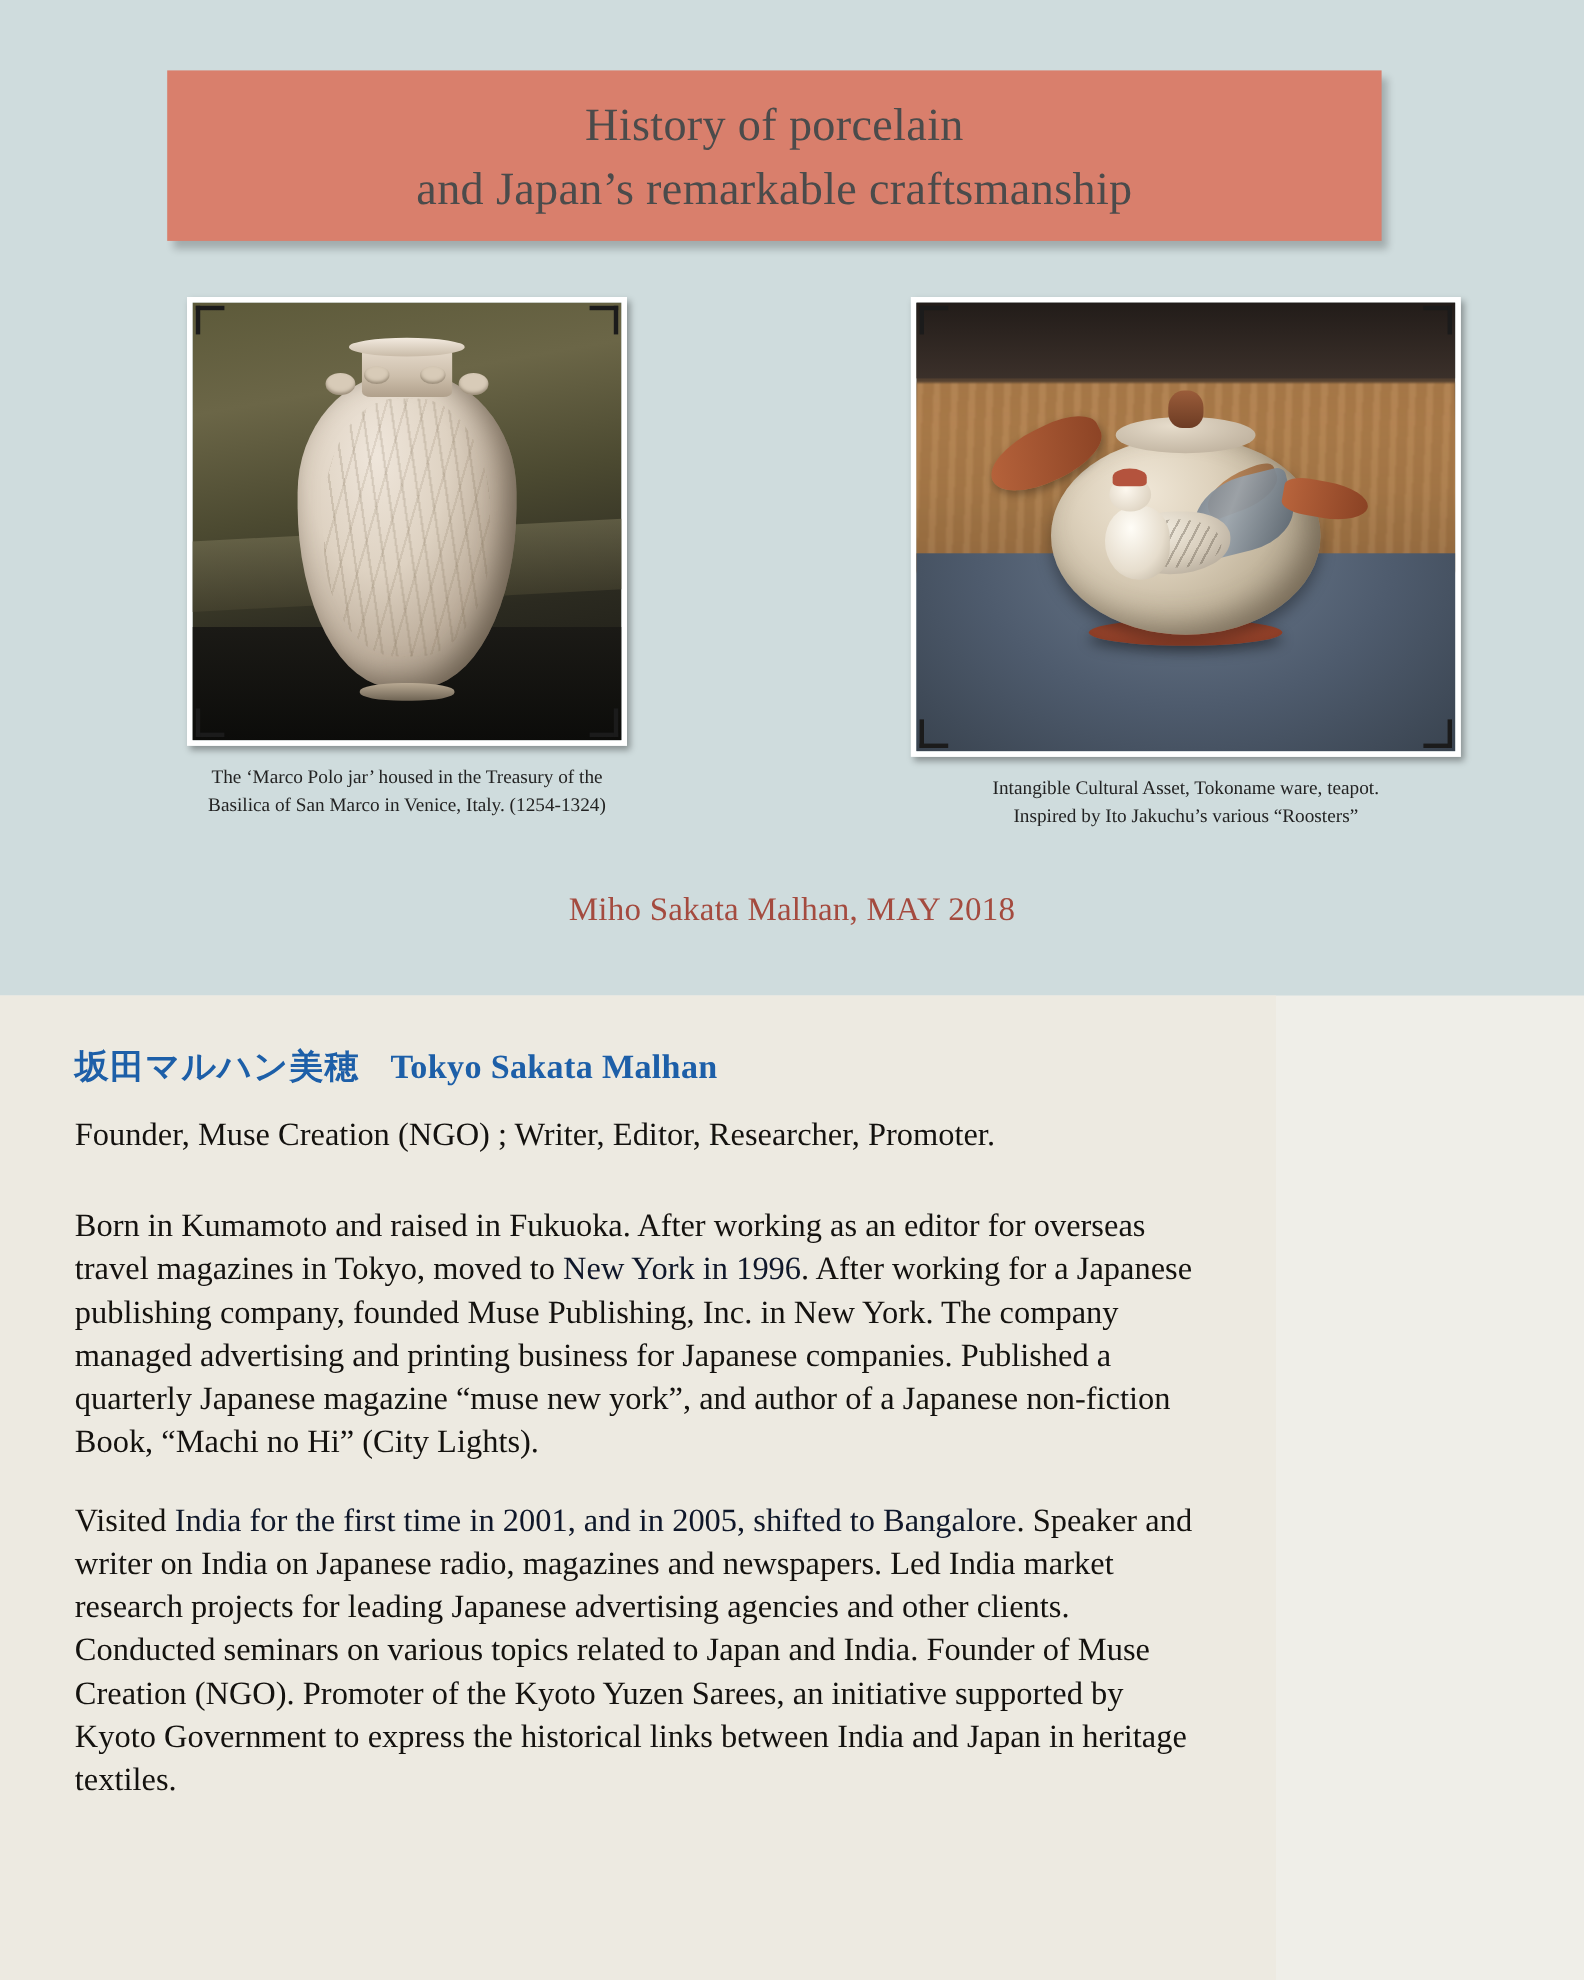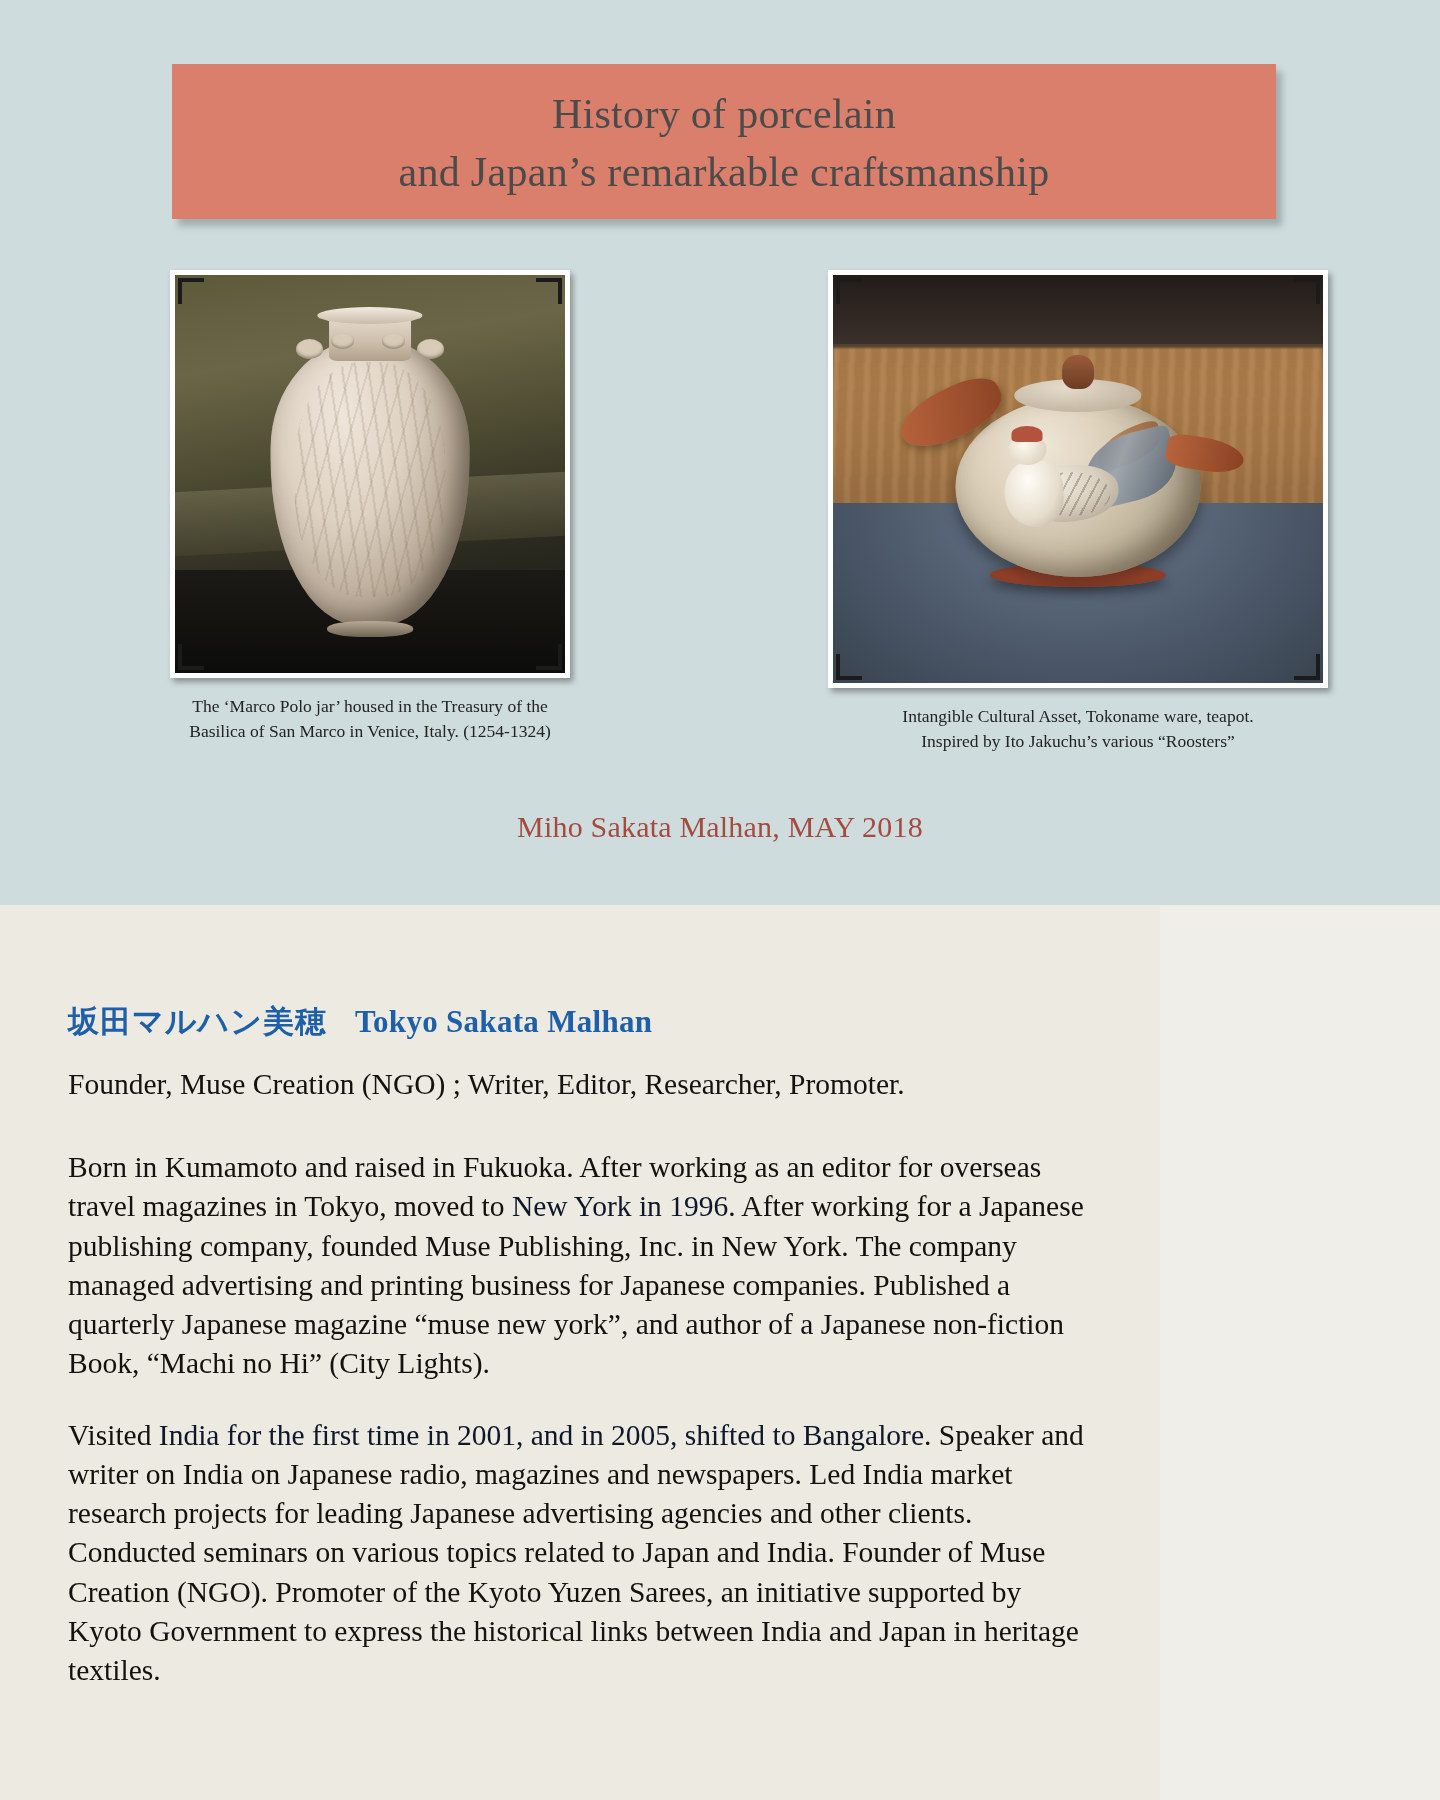--- a/index.html
+++ b/index.html
@@ -16,21 +16,21 @@
   .slide {
     position: relative;
     width: 1440px;
     height: 905px;
     background: #cfdcdd;
     overflow: hidden;
   }
 
   .title-banner {
     position: absolute;
-    left: 172px;
+    left: 152px;
     top: 64px;
     width: 1104px;
     height: 155px;
     background: #d97f6c;
     box-shadow: 6px 7px 7px rgba(0,0,0,0.22);
     display: flex;
     flex-direction: column;
     align-items: center;
     justify-content: center;
     padding-top: 4px;
@@ -287,21 +287,21 @@
     color: #a44b3f;
     letter-spacing: .2px;
   }
 
   
   .bio {
     position: relative;
     width: 1160px;
     height: 895px;
     background: #edeae1;
-    padding: 96px 68px 0 68px;
+    padding: 44px 68px 0 68px;
   }
   .bio-name-row {
     display: flex;
     align-items: baseline;
     gap: 28px;
     margin-bottom: 22px;
   }
   .name-jp {
     font-size: 31px;
     color: #1d5fa8;

